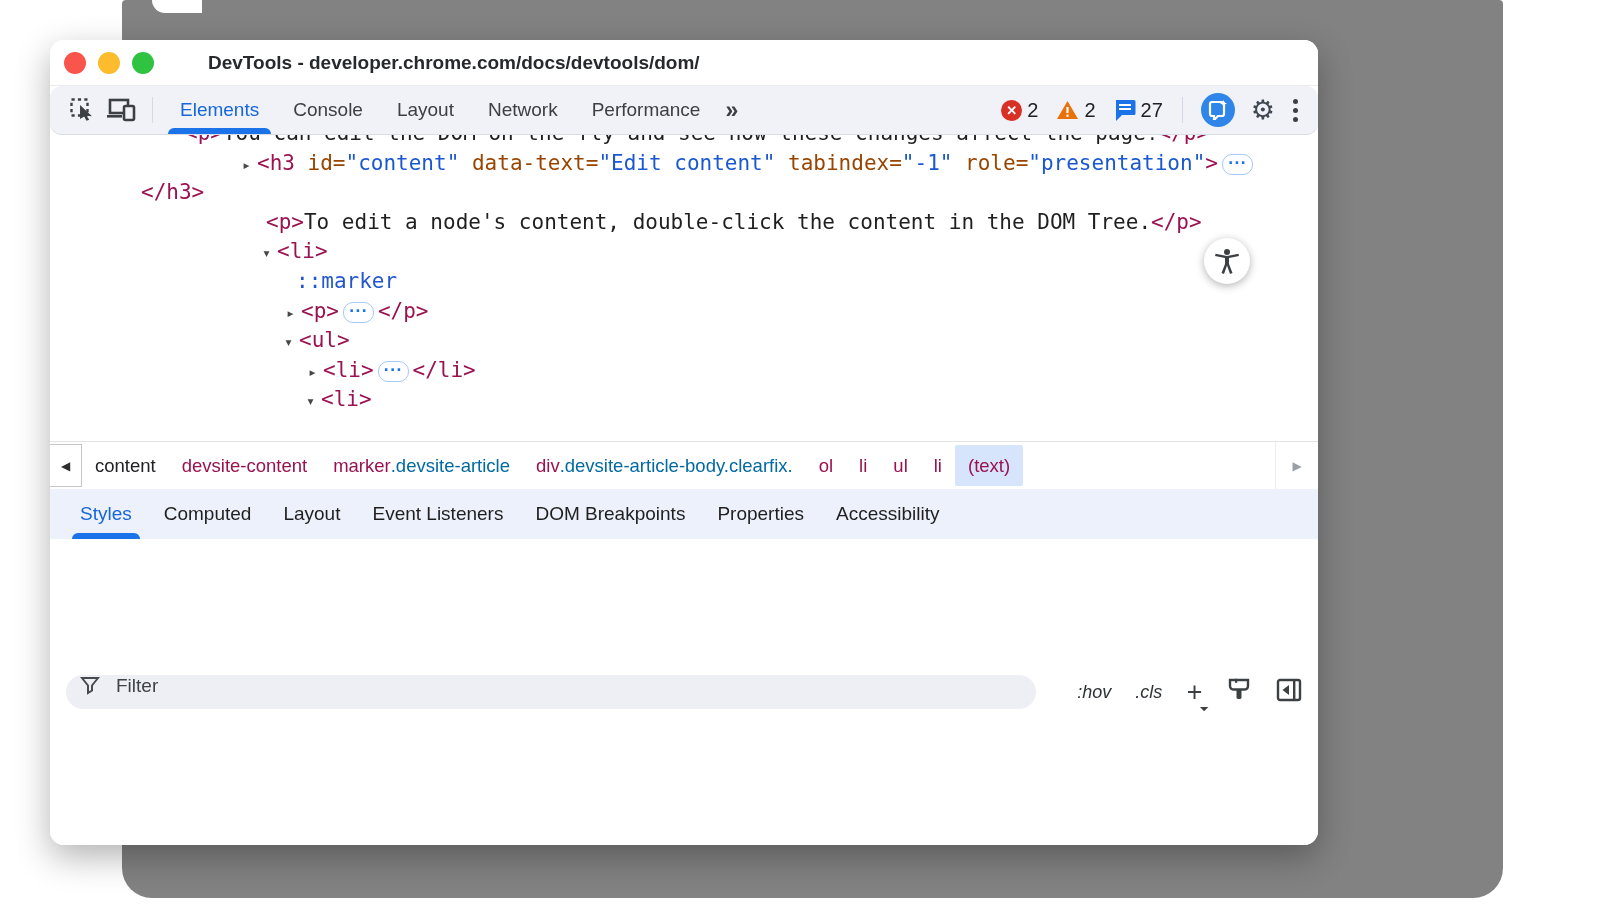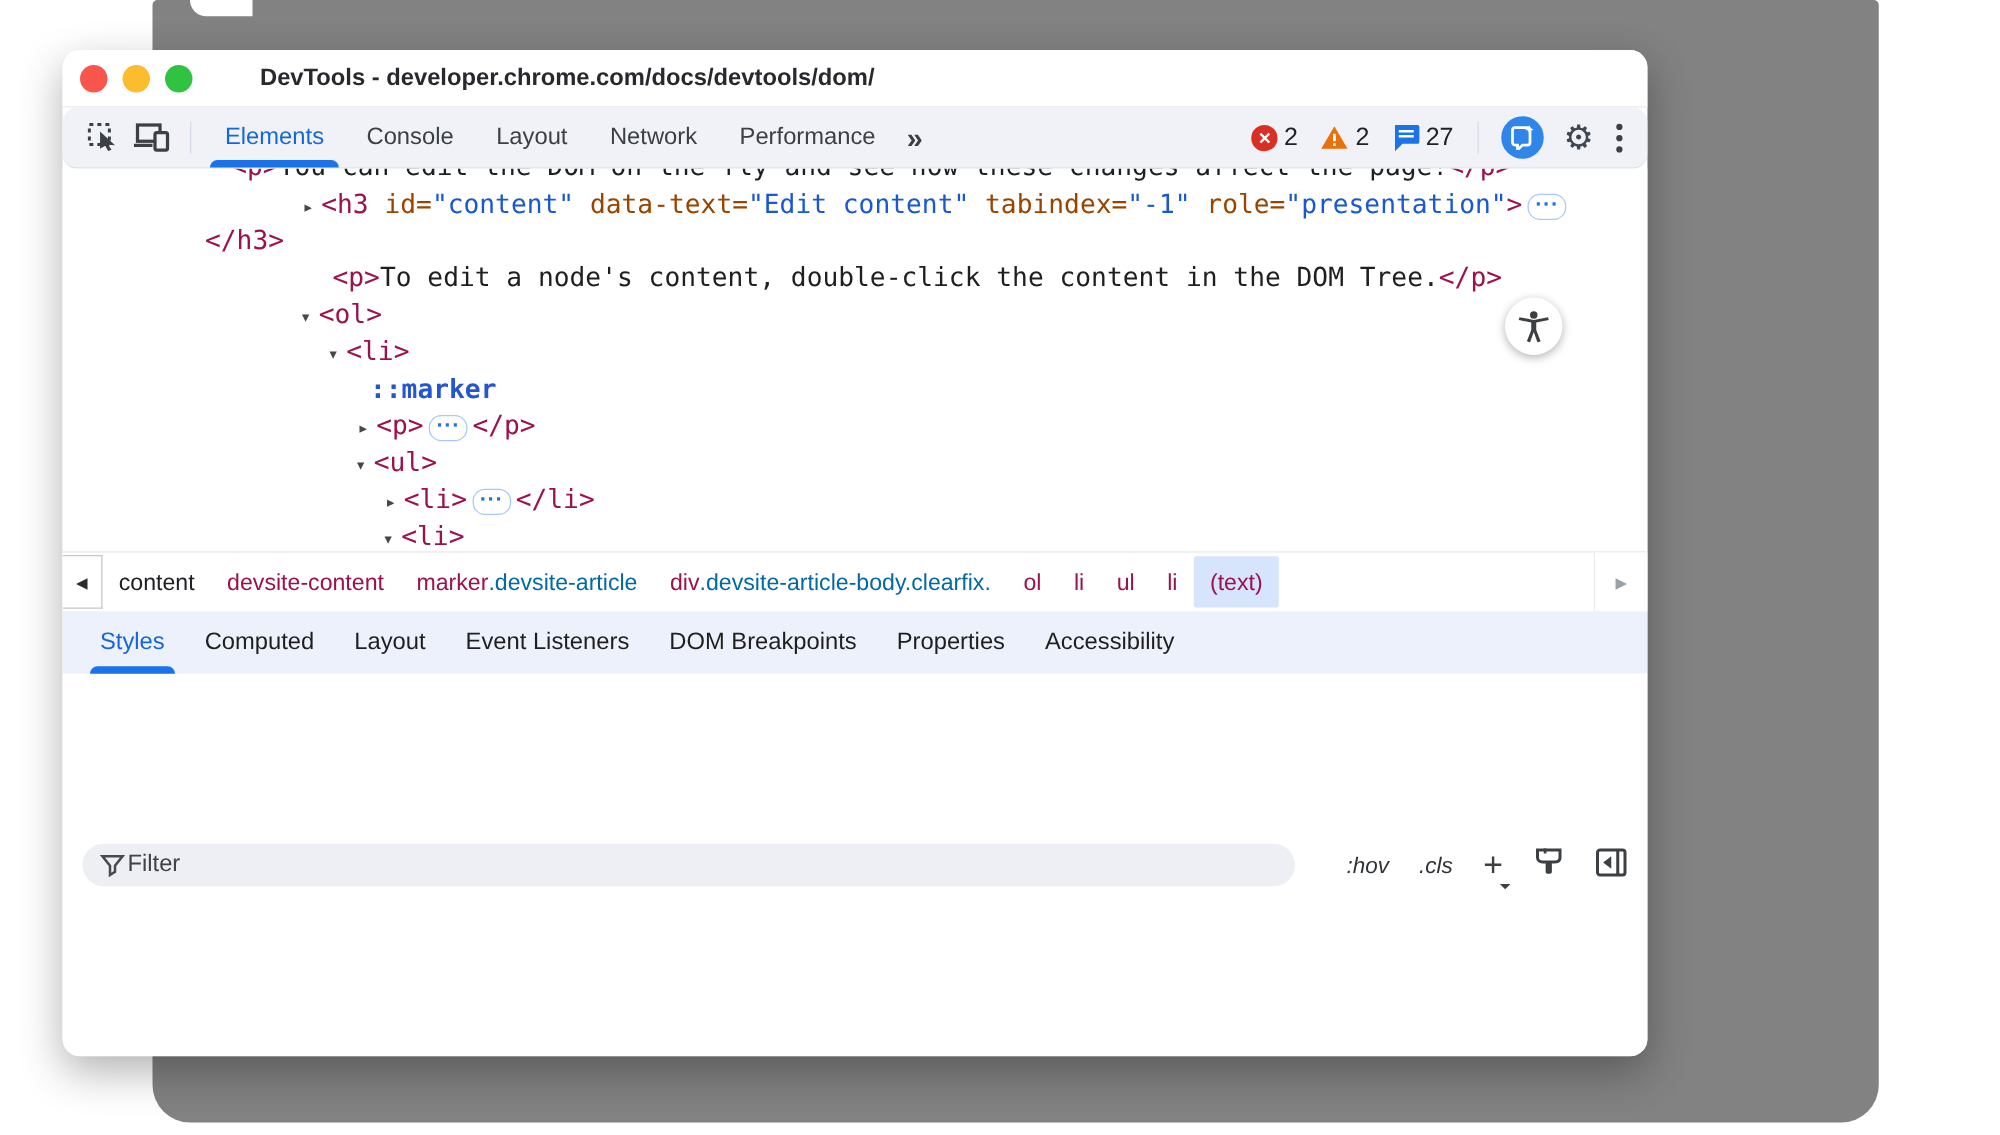--- a/index.html
+++ b/index.html
@@ -57,21 +57,21 @@
   .crumb{padding:0 13px;height:41px;display:flex;align-items:center;white-space:nowrap;}
   .crumb.sel{background:#d6e4fc;border-radius:2px;}
   .c-plain{color:#202124;} .c-node{color:#9a1250;} .c-cls{color:#0369a1;}
   
   .ptabs{height:50px;flex:none;display:flex;align-items:center;background:#edf1fc;padding-left:14px;font-size:19px;color:#1f1f1f;}
   .ptab{padding:0 16px;height:100%;line-height:50px;position:relative;}
   .ptab.active{color:#1766d8;font-weight:500;}
   .ptab.active::after{content:"";position:absolute;left:8px;right:8px;bottom:0;height:6px;background:#1a73e8;border-radius:6px 6px 0 0;}
   
   .fbar{flex:1;display:flex;align-items:center;background:#fff;padding:0 16px;}
-  .fpill{width:942px;height:34px;border-radius:17px;background:#edeff5;display:flex;align-items:center;padding:0 14px;gap:2px;
+  .fpill{width:942px;height:34px;border-radius:17px;background:#edeff5;display:flex;align-items:flex-start;padding:0 14px;gap:16px;
          color:#3f4346;font-size:19px;}
   .ftools{display:flex;align-items:center;gap:24px;margin-left:auto;font-size:18px;color:#2f3337;font-weight:500;font-style:italic;}
   .plus-wrap{position:relative;font-size:27px;font-weight:400;color:#3c4043;line-height:1;}
   .plus-wrap::after{content:"";position:absolute;right:-6px;bottom:-2px;border-left:6px solid transparent;border-top:6px solid transparent;border-right:6px solid #3c4043;transform:rotate(45deg);}
 </style>
 </head>
 <body>
 
 <div class="desktop">
   <div class="notch"></div>
@@ -150,25 +150,24 @@
 
   <div class="tree" id="dom-tree">
     <div class="ax-btn">
       <svg width="26" height="26" viewBox="0 0 26 26">
         <circle cx="13" cy="4" r="3" fill="#3c4043"></circle>
         <path d="M1 8 L11 10 L11 16 L7.5 25 L10 26 L13 17.5 L16 26 L18.5 25 L15 16 L15 10 L25 8 L24.4 5.8 L13 8 L1.6 5.8 Z" fill="#3c4043"></path>
       </svg>
     </div>
   <div class="trow clip-top" style="padding-left: 135px;"><span class="tk-tag">&lt;p&gt;</span><span class="tk-txt">You can edit the DOM on the fly and see how these changes affect the page!</span><span class="tk-tag">&lt;/p&gt;</span></div>
       <div class="trow" style="padding-left: 192px;"><span class="tw">▸</span><span class="tk-tag">&lt;h3</span><span class="tk-attr"> id=</span><span class="tk-val">"content"</span><span class="tk-attr"> data-text=</span><span class="tk-val">"Edit content"</span><span class="tk-attr"> tabindex=</span><span class="tk-val">"-1"</span><span class="tk-attr"> role=</span><span class="tk-val">"presentation"</span><span class="tk-tag">&gt;</span><span class="pill">···</span></div>
-      <div class="trow" style="padding-left: 114px;"><span class="tk-tag">&lt;/h3&gt;</span></div>
+      <div class="trow" style="padding-left: 91px;"><span class="tk-tag">&lt;/h3&gt;</span></div>
       <div class="trow" style="padding-left: 216px;"><span class="tk-tag">&lt;p&gt;</span><span class="tk-txt">To edit a node's content, double-click the content in the DOM Tree.</span><span class="tk-tag">&lt;/p&gt;</span></div>
-      <div class="trow" style="padding-left: 190px;"><span class="tw">▾</span><span class="tk-tag">&lt;ol&gt;</span></div>
       <div class="trow" style="padding-left: 212px;"><span class="tw">▾</span><span class="tk-tag">&lt;li&gt;</span></div>
-      <div class="trow" style="padding-left: 246px; font-weight: bold;"><span class="tk-pseudo">::marker</span></div>
+      <div class="trow" style="padding-left: 246px;"><span class="tk-pseudo">::marker</span></div>
       <div class="trow" style="padding-left: 236px;"><span class="tw">▸</span><span class="tk-tag">&lt;p&gt;</span><span class="pill">···</span><span class="tk-tag">&lt;/p&gt;</span></div>
       <div class="trow" style="padding-left: 234px;"><span class="tw">▾</span><span class="tk-tag">&lt;ul&gt;</span></div>
       <div class="trow" style="padding-left: 258px;"><span class="tw">▸</span><span class="tk-tag">&lt;li&gt;</span><span class="pill">···</span><span class="tk-tag">&lt;/li&gt;</span></div>
       <div class="trow" style="padding-left: 256px;"><span class="tw">▾</span><span class="tk-tag">&lt;li&gt;</span></div>
     </div>
 
   <div class="crumbs">
     <span class="cbtn cbtn-left">◀</span>
     <div id="crumb-list" style="display:flex;align-items:center;">
         <span class="crumb">

